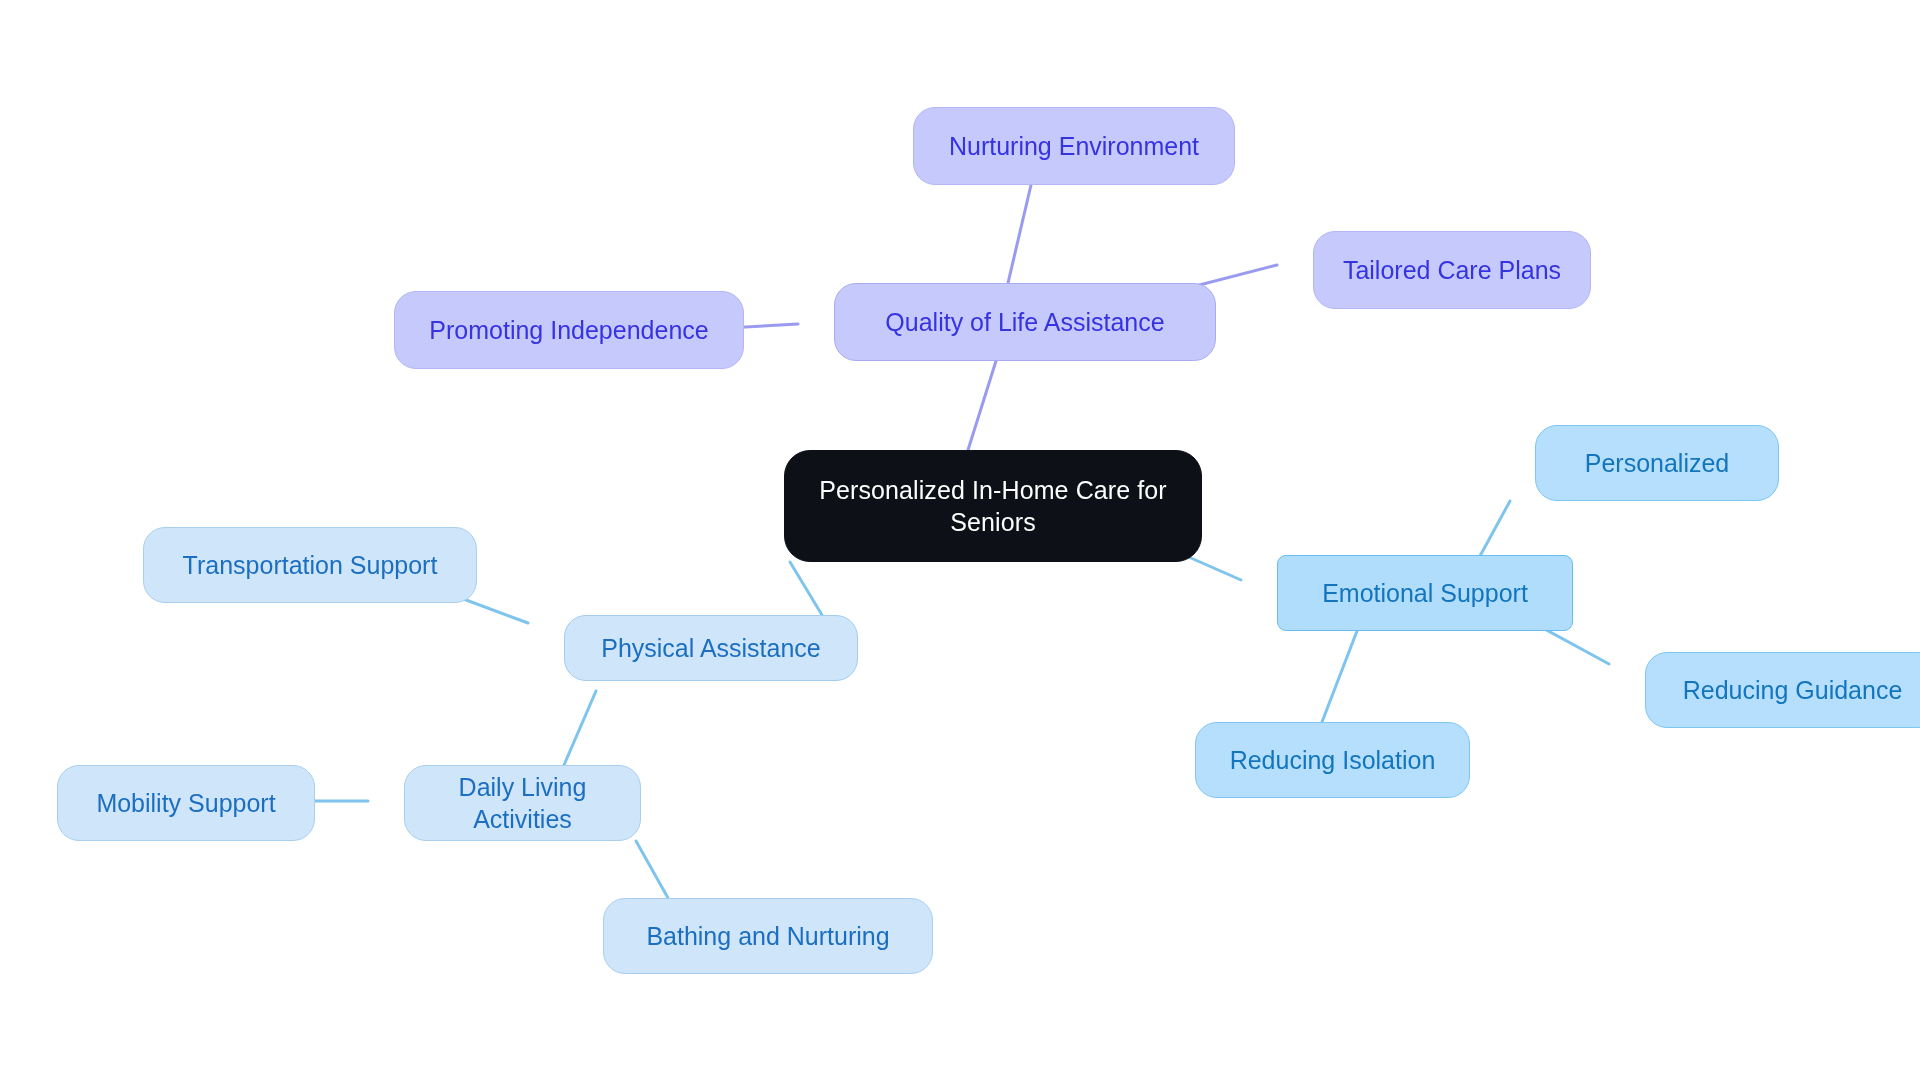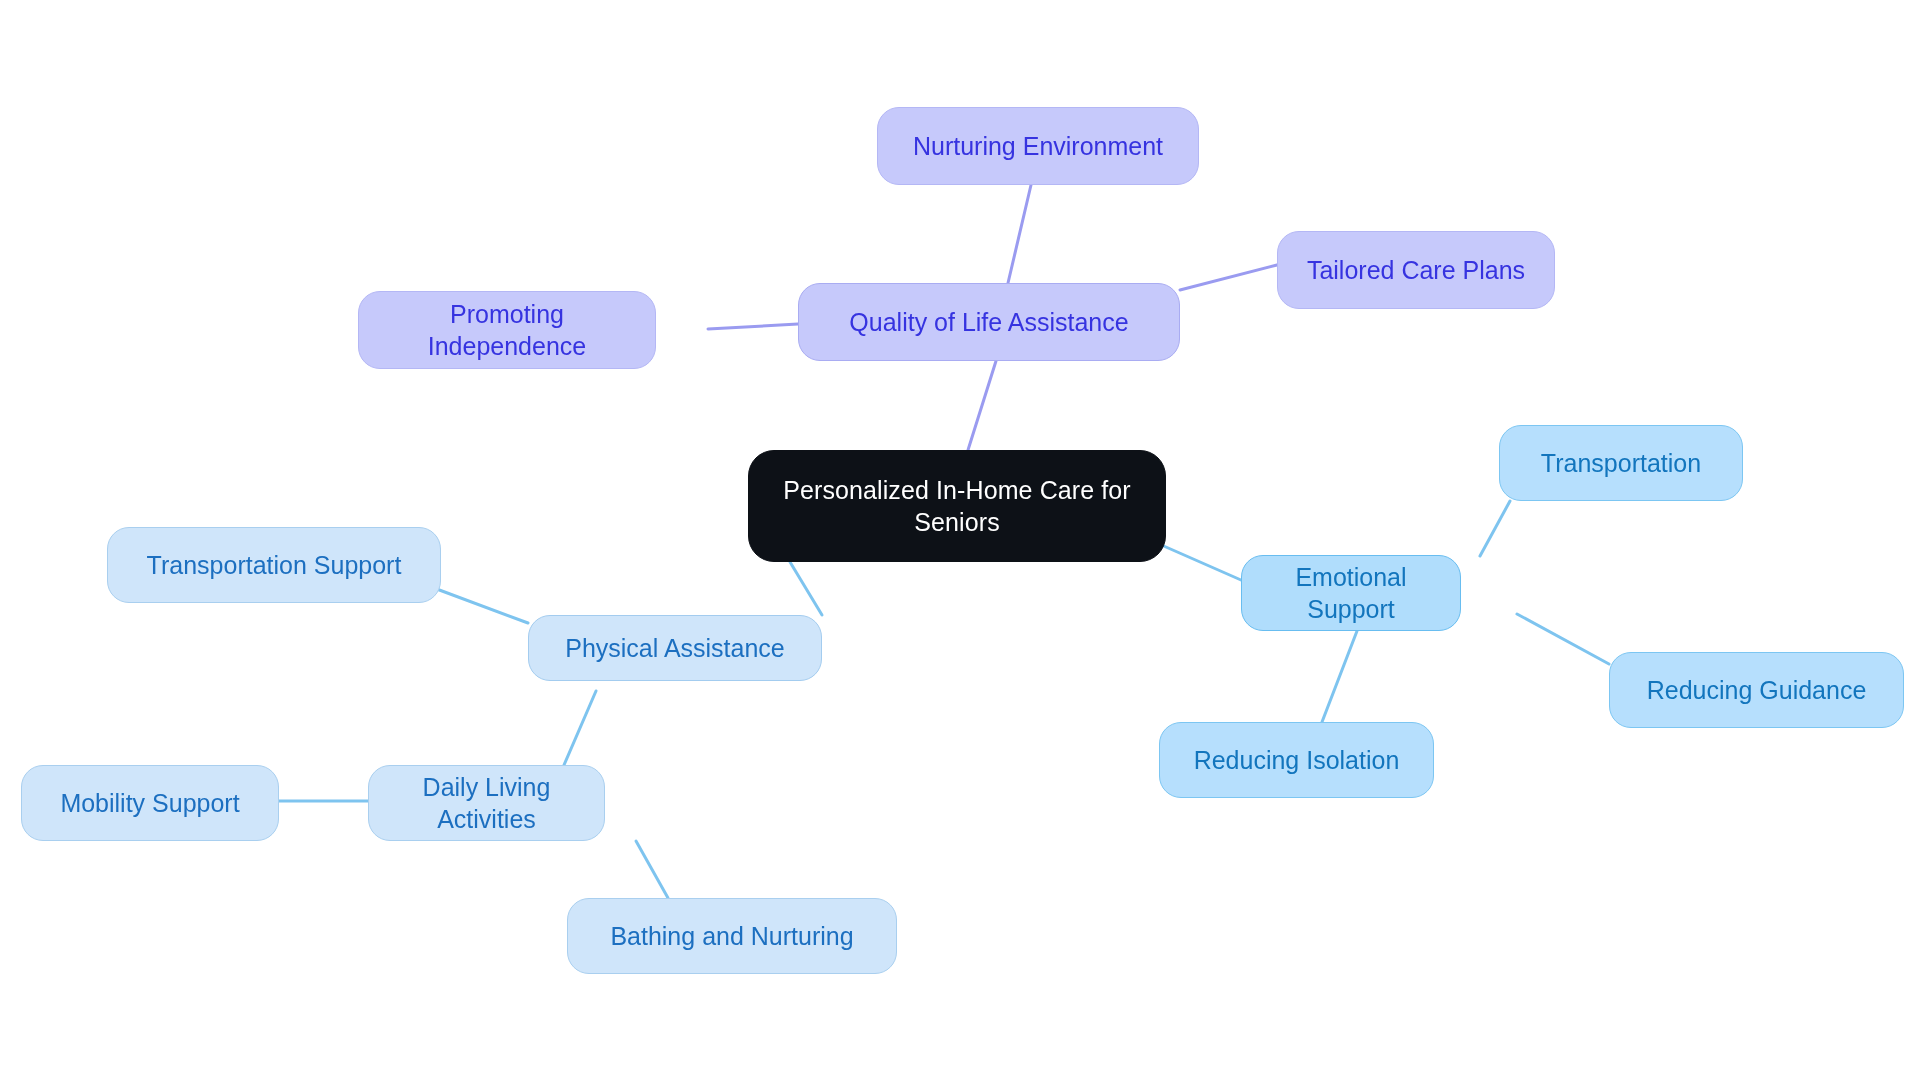--- a/index.html
+++ b/index.html
@@ -30,20 +30,21 @@
     position: absolute;
     box-sizing: border-box;
     display: flex;
     align-items: center;
     justify-content: center;
     text-align: center;
     border-radius: 22px;
     line-height: 1.28;
     white-space: pre-line;
     padding: 0 18px;
+    margin-left: 36px;
   }
   .node-root {
     background: #0d1117;
     color: #ffffff;
     border: 1px solid #0d1117;
     border-radius: 26px;
     font-size: 25px;
     letter-spacing: 0.1px;
   }
   .node-purple-branch {
@@ -101,23 +102,23 @@
       <line x1="596" y1="691" x2="564" y2="765" stroke="#7ec4ef" stroke-width="3" stroke-linecap="round"></line>
       <line x1="368" y1="801" x2="279" y2="801" stroke="#7ec4ef" stroke-width="3" stroke-linecap="round"></line>
       <line x1="636" y1="841" x2="668" y2="898" stroke="#7ec4ef" stroke-width="3" stroke-linecap="round"></line>
     </svg>
   <div id="node-layer">
       <div class="node node-root" style="left: 748px; top: 450px; width: 418px; height: 112px;">Personalized In-Home Care for
 Seniors</div>
       <div class="node node-purple-branch" style="left: 798px; top: 283px; width: 382px; height: 78px;">Quality of Life Assistance</div>
       <div class="node node-purple-leaf" style="left: 877px; top: 107px; width: 322px; height: 78px;">Nurturing Environment</div>
       <div class="node node-purple-leaf" style="left: 1277px; top: 231px; width: 278px; height: 78px;">Tailored Care Plans</div>
-      <div class="node node-purple-leaf" style="left: 358px; top: 291px; width: 298px; height: 78px;">Promoting Independence</div>
-      <div class="node node-blue-branch" style="left: 1241px; top: 555px; width: 220px; height: 76px;">Emotional Support</div>
-      <div class="node node-blue-leaf" style="left: 1499px; top: 425px; width: 244px; height: 76px;">Transportation</div>
+      <div class="node node-purple-leaf" style="left: 358px; top: 291px; width: 350px; height: 78px;">Promoting Independence</div>
+      <div class="node node-blue-branch" style="left: 1241px; top: 555px; width: 296px; height: 76px; border-radius: 9px;">Emotional Support</div>
+      <div class="node node-blue-leaf" style="left: 1499px; top: 425px; width: 244px; height: 76px;">Personalized</div>
       <div class="node node-blue-leaf" style="left: 1609px; top: 652px; width: 295px; height: 76px;">Reducing Guidance</div>
       <div class="node node-blue-leaf" style="left: 1159px; top: 722px; width: 275px; height: 76px;">Reducing Isolation</div>
       <div class="node node-blue-branch-soft" style="left: 528px; top: 615px; width: 294px; height: 66px;">Physical Assistance</div>
       <div class="node node-blue-leaf-soft" style="left: 107px; top: 527px; width: 334px; height: 76px; text-align: right;">Transportation Support</div>
       <div class="node node-blue-leaf-soft" style="left: 368px; top: 765px; width: 237px; height: 76px;">Daily Living Activities</div>
       <div class="node node-blue-leaf-soft" style="left: 21px; top: 765px; width: 258px; height: 76px;">Mobility Support</div>
       <div class="node node-blue-leaf-soft" style="left: 567px; top: 898px; width: 330px; height: 76px;">Bathing and Nurturing</div>
     </div>
 </div>
 

